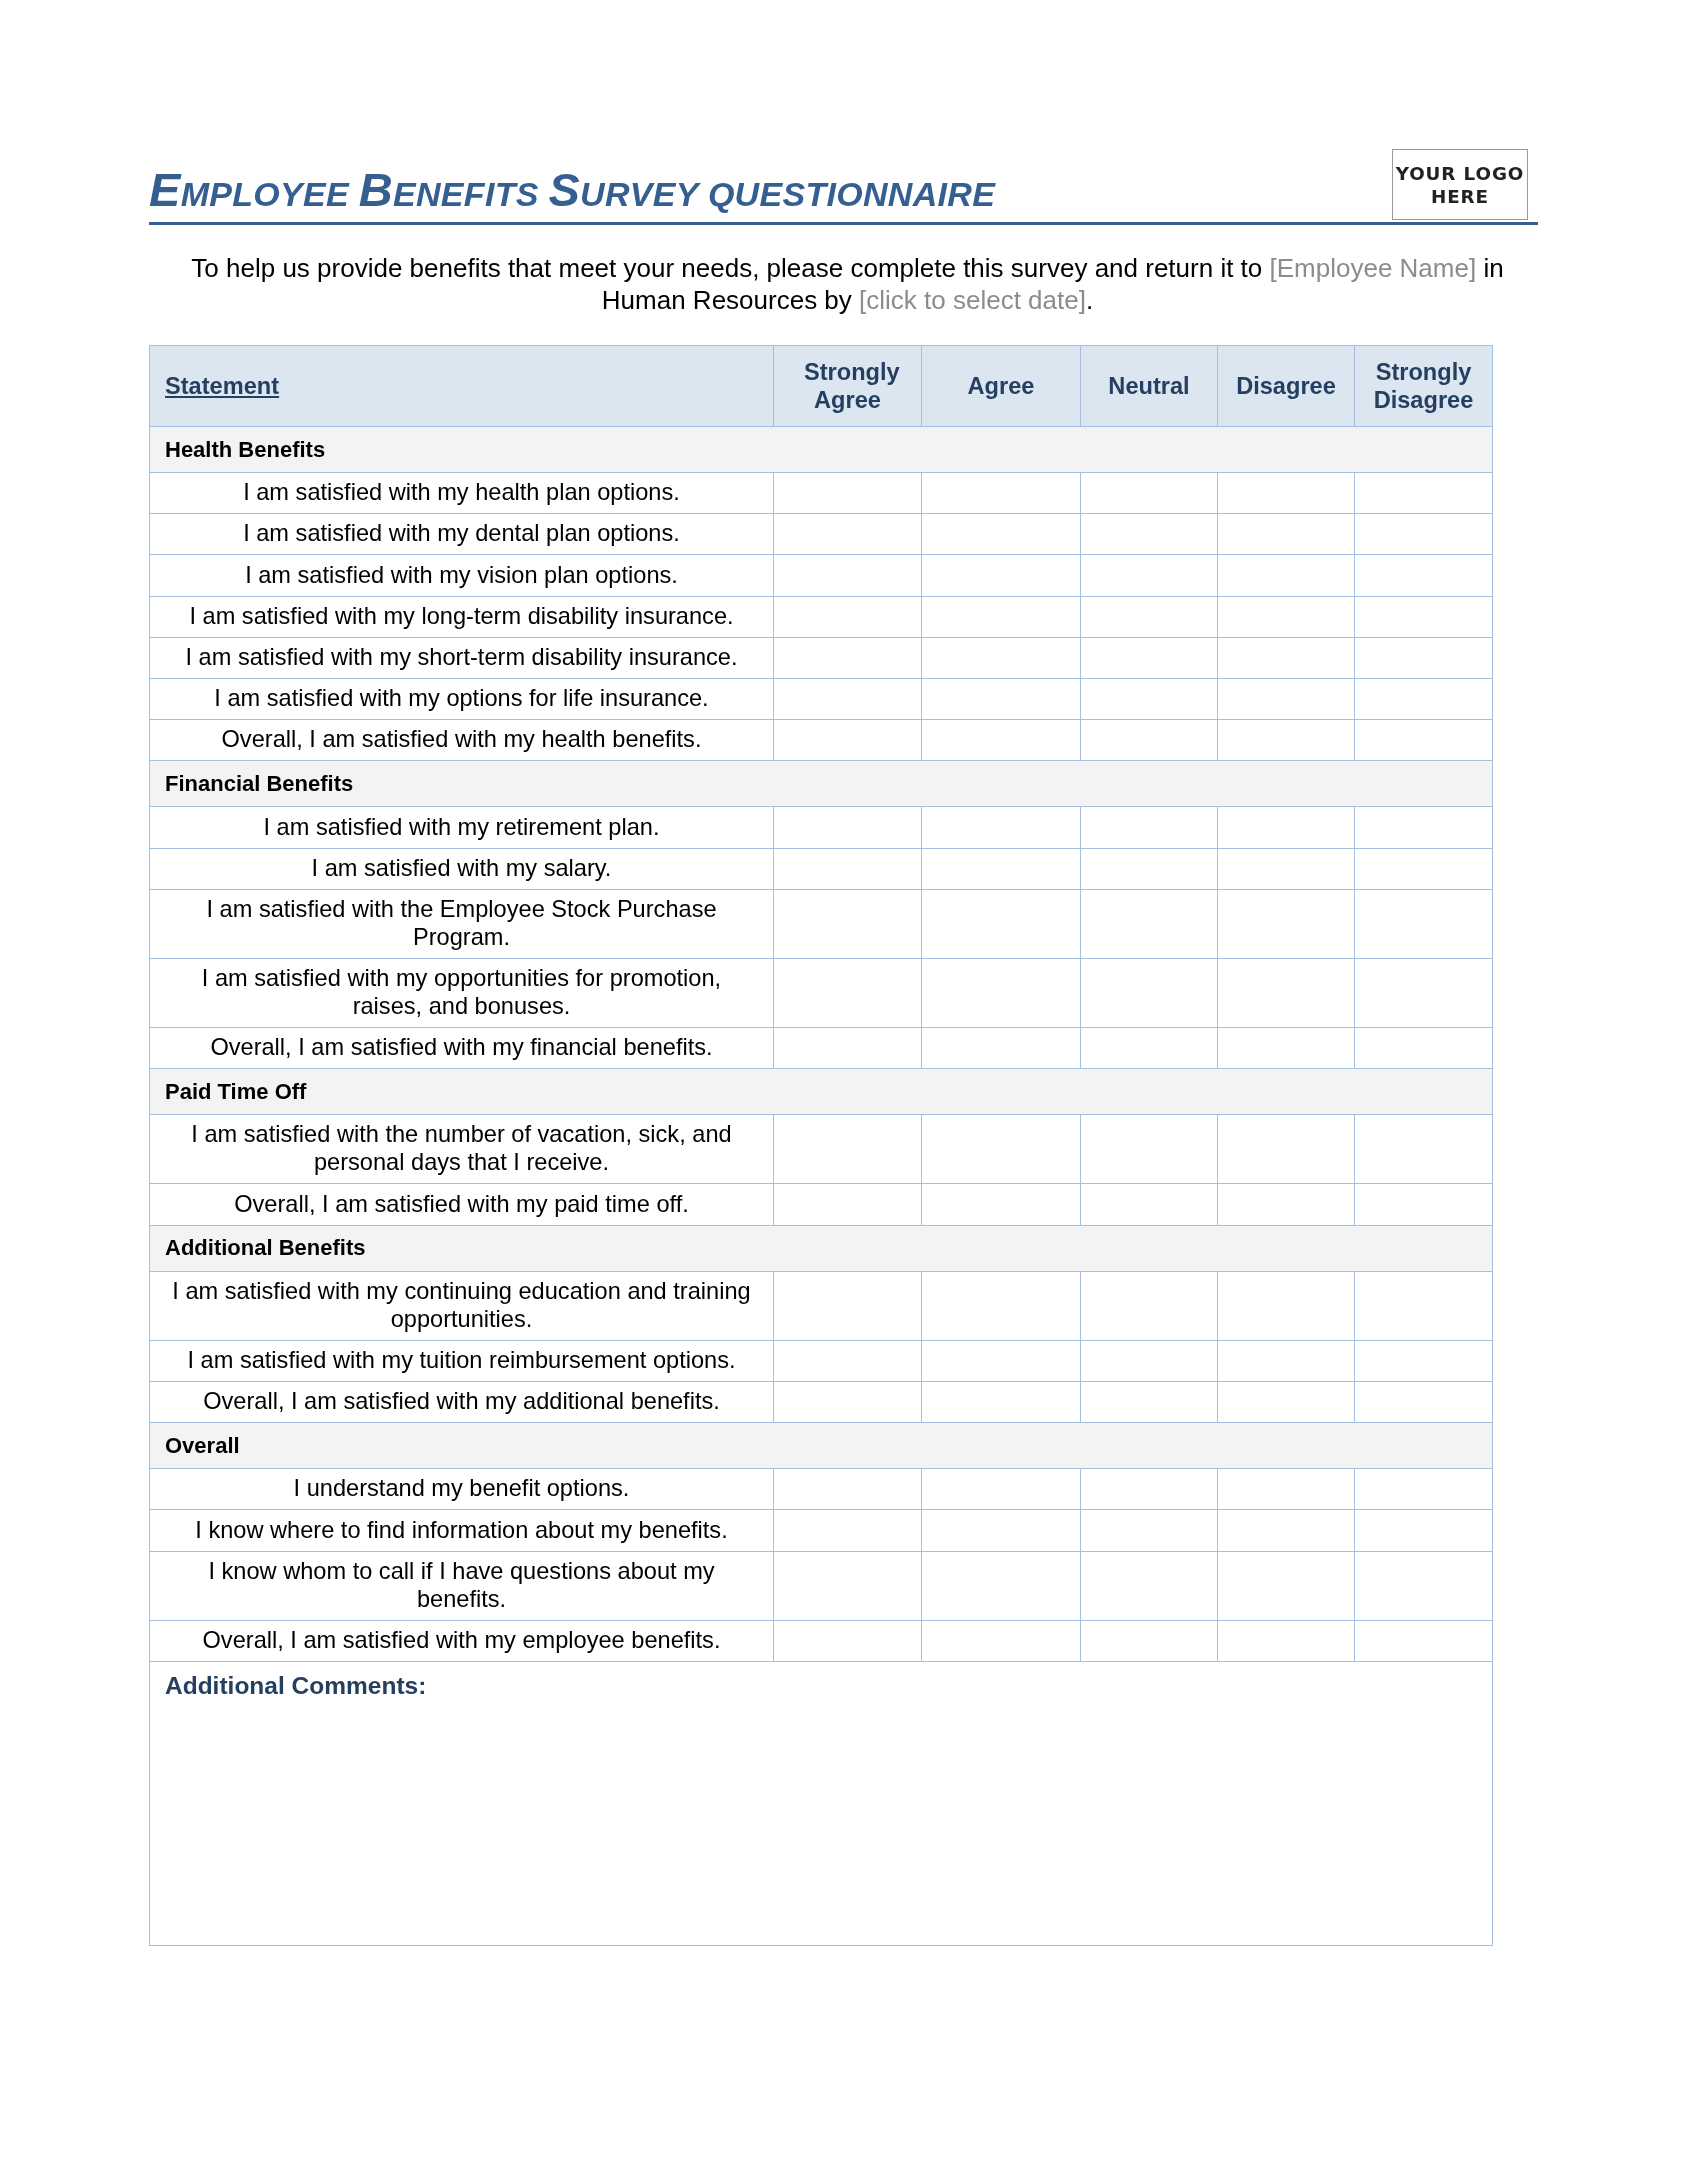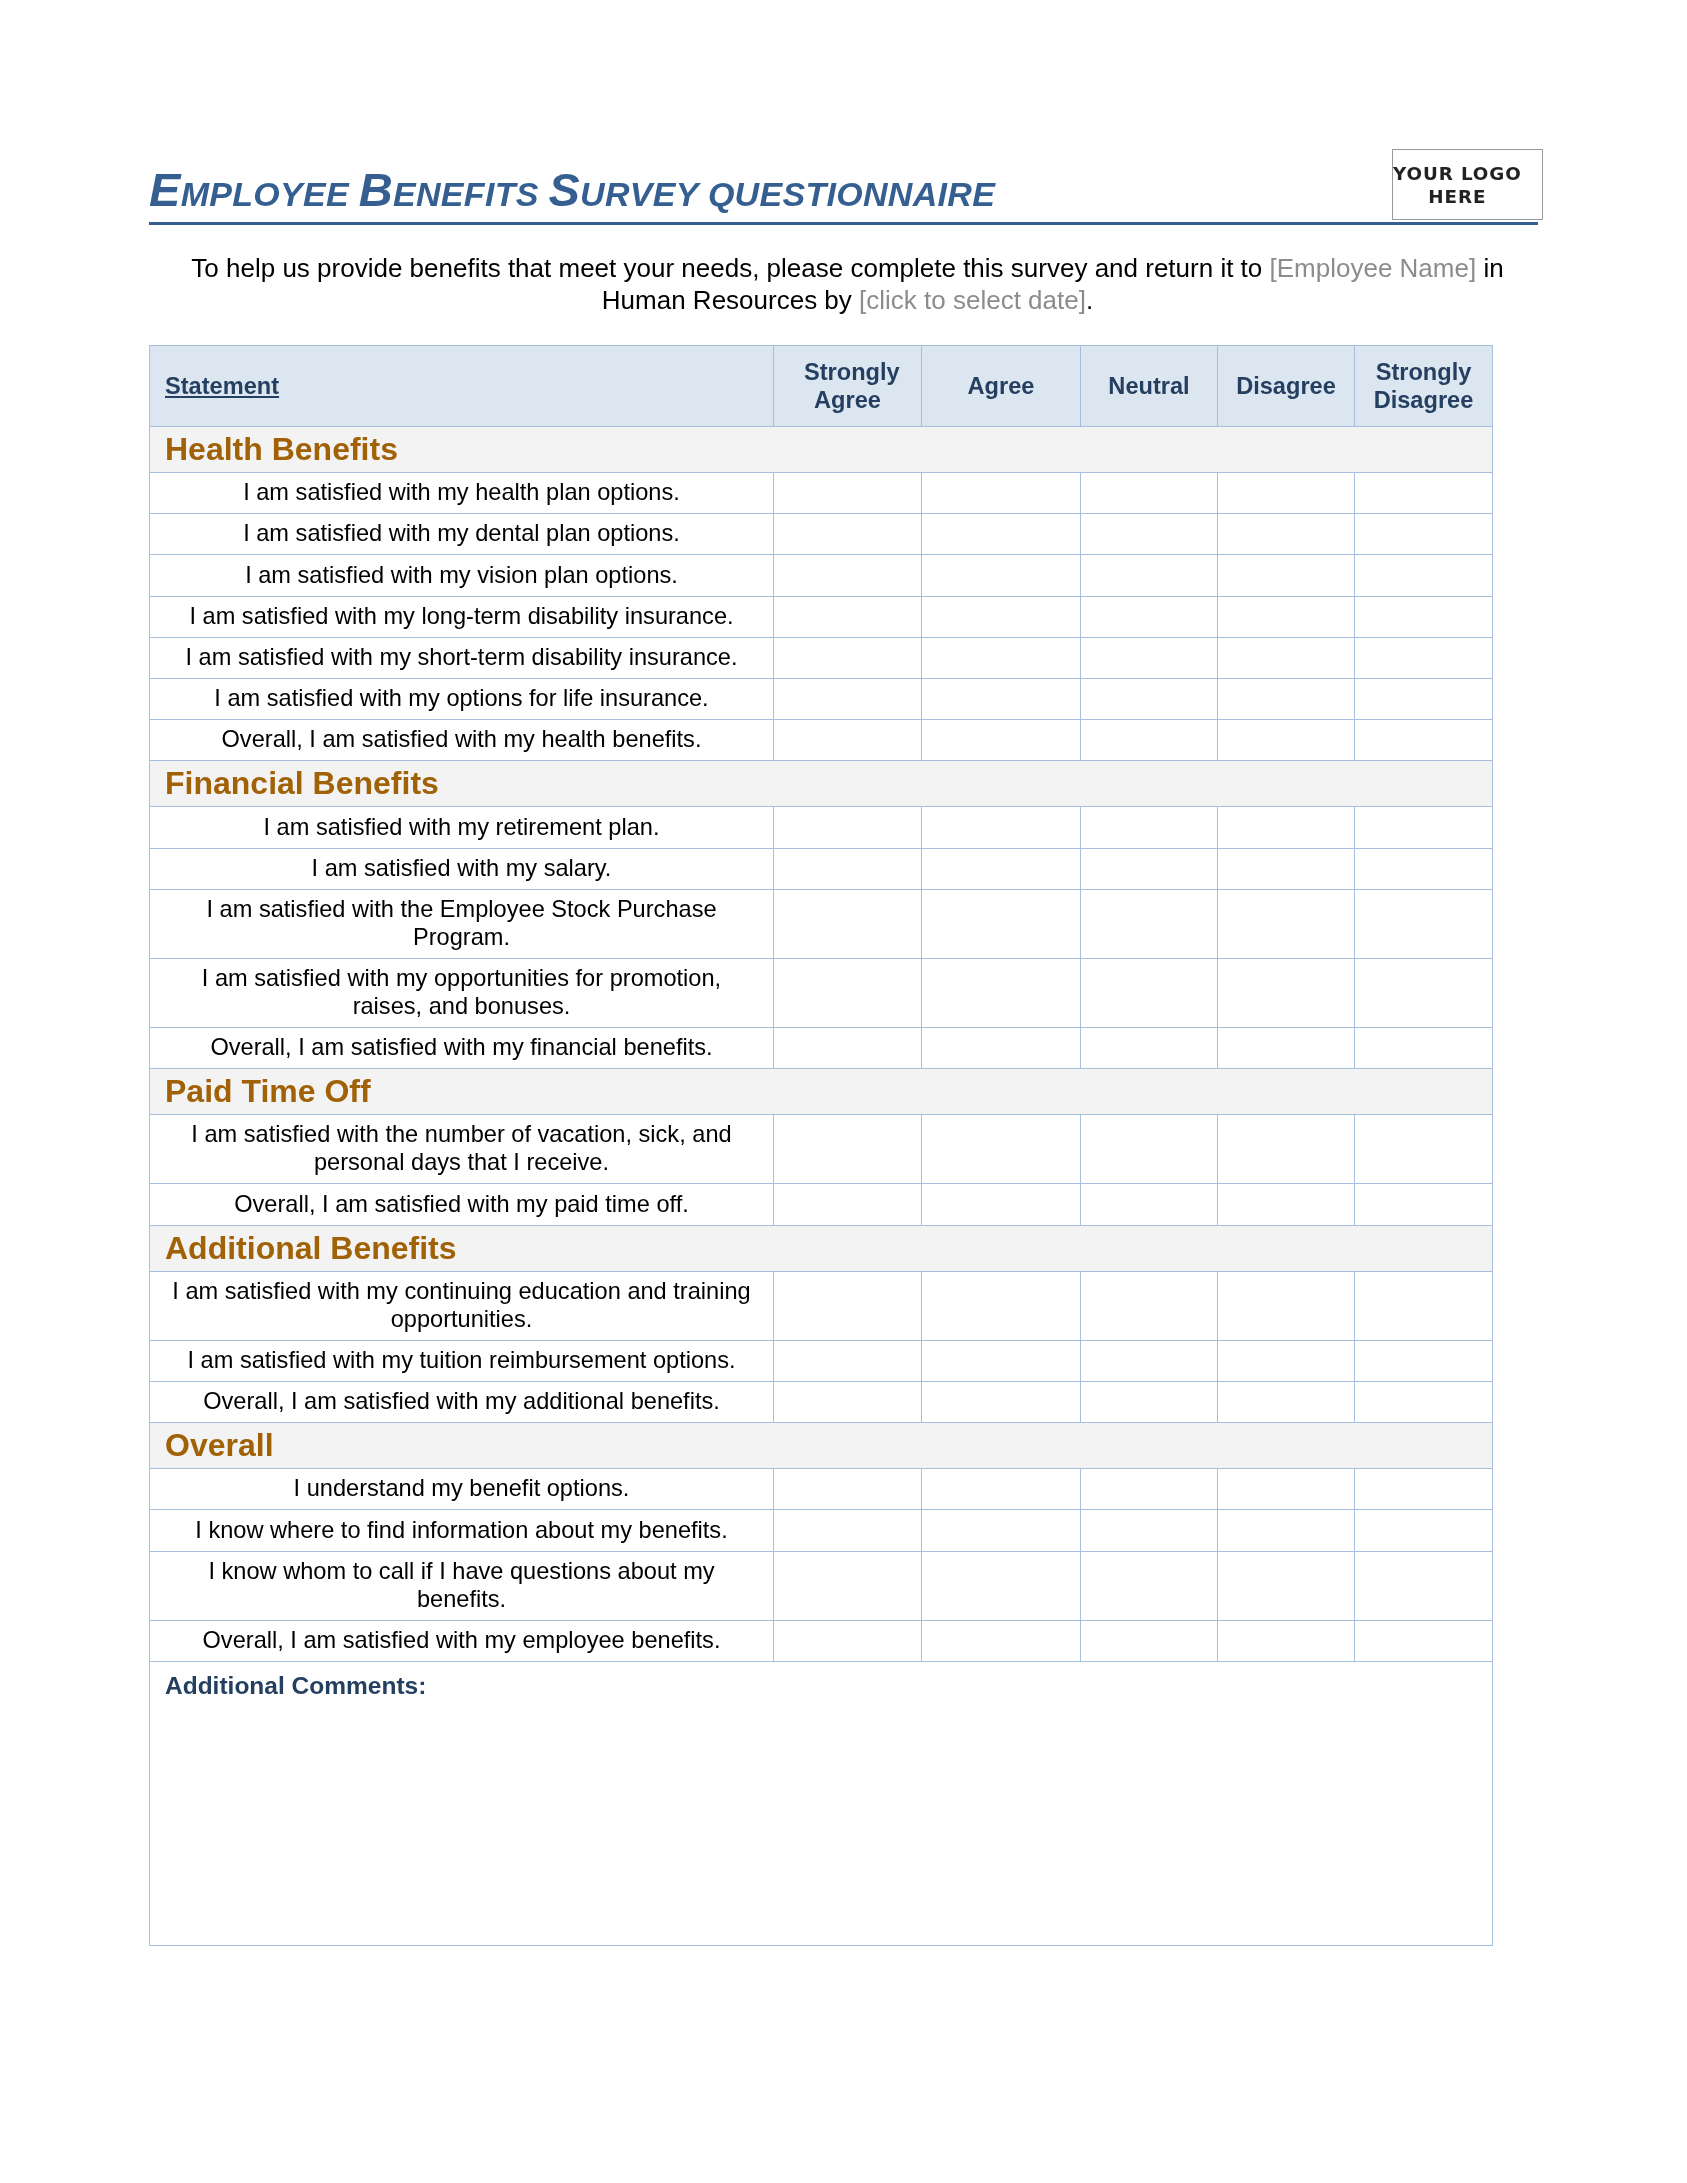--- a/index.html
+++ b/index.html
@@ -6,38 +6,38 @@
   body { width: 1687px; height: 2184px; position: relative; font-family: "Liberation Sans", sans-serif; color: #000; }
   .title {
     position: absolute; left: 149px; top: 168px;
     font-family: "Liberation Sans", sans-serif; font-weight: bold; font-style: italic;
     color: #365F91; font-size: 34px; letter-spacing: 0.3px; white-space: nowrap; line-height: 44px;
   }
   .title .cap { font-size: 47px; }
   .title .sc { font-size: 34px; text-transform: uppercase; }
   .rule { position: absolute; left: 149px; top: 222px; width: 1389px; height: 2.6px; background: #365F91; }
   .logo {
-    position: absolute; left: 1392px; top: 149px; width: 151px; height: 71px; box-sizing: border-box;
-    border: 1.7px solid #9a9a9a; background: #fff; display: flex; align-items: center; 
+    position: absolute; left: 1392px; top: 149px; width: 136px; height: 71px; box-sizing: border-box;
+    border: 1.7px solid #9a9a9a; background: #fff; display: flex; align-items: center; justify-content: center;
     text-align: center; font-family: "DejaVu Sans", sans-serif; font-weight: bold; font-size: 18.3px; line-height: 23px; color: #222; letter-spacing: 0.9px;
   }
   .intro { position: absolute; left: 149px; top: 252px; width: 1397px; font-size: 26px; line-height: 32px; color: #000; text-align: center; }
   .intro .ph { color: #8c8c8c; }
   table.survey {
     position: absolute; left: 149px; top: 345px; width: 1342px;
     border-collapse: collapse; table-layout: fixed;
   }
   table.survey td, table.survey th { border: 1.7px solid #A7BFDE; padding: 0; }
   table.survey th {
     background: #DCE6F1; color: #243F60; font-weight: bold; font-size: 23.6px; line-height: 28px; height: 75px;
     text-align: center; vertical-align: middle;
   }
   table.survey th.stmt { text-align: left; padding-left: 15px; text-decoration: underline; }
   tr.section td {
-    background: #F3F3F3; color: #a16207; font-weight: bold; font-size: 32px; height: 45px;
+    background: #F3F3F3; color: #000000; font-weight: bold; font-size: 22px; height: 45px;
     padding-left: 15px; vertical-align: middle;
   }
   tr.item td { height: 35px; vertical-align: top; background: #fff; }
   tr.item.double td { height: 63px; }
   tr.item td.text { font-size: 23.6px; line-height: 28px; padding: 5.2px 15px 0 15px; text-align: center; }
   tr.comments td { height: 273px; vertical-align: top; padding: 10.5px 15px 0 15px; color: #243F60; font-weight: bold; font-size: 24.5px; }
   .cell-check { cursor: pointer; }
 </style>
 </head>
 <body>

